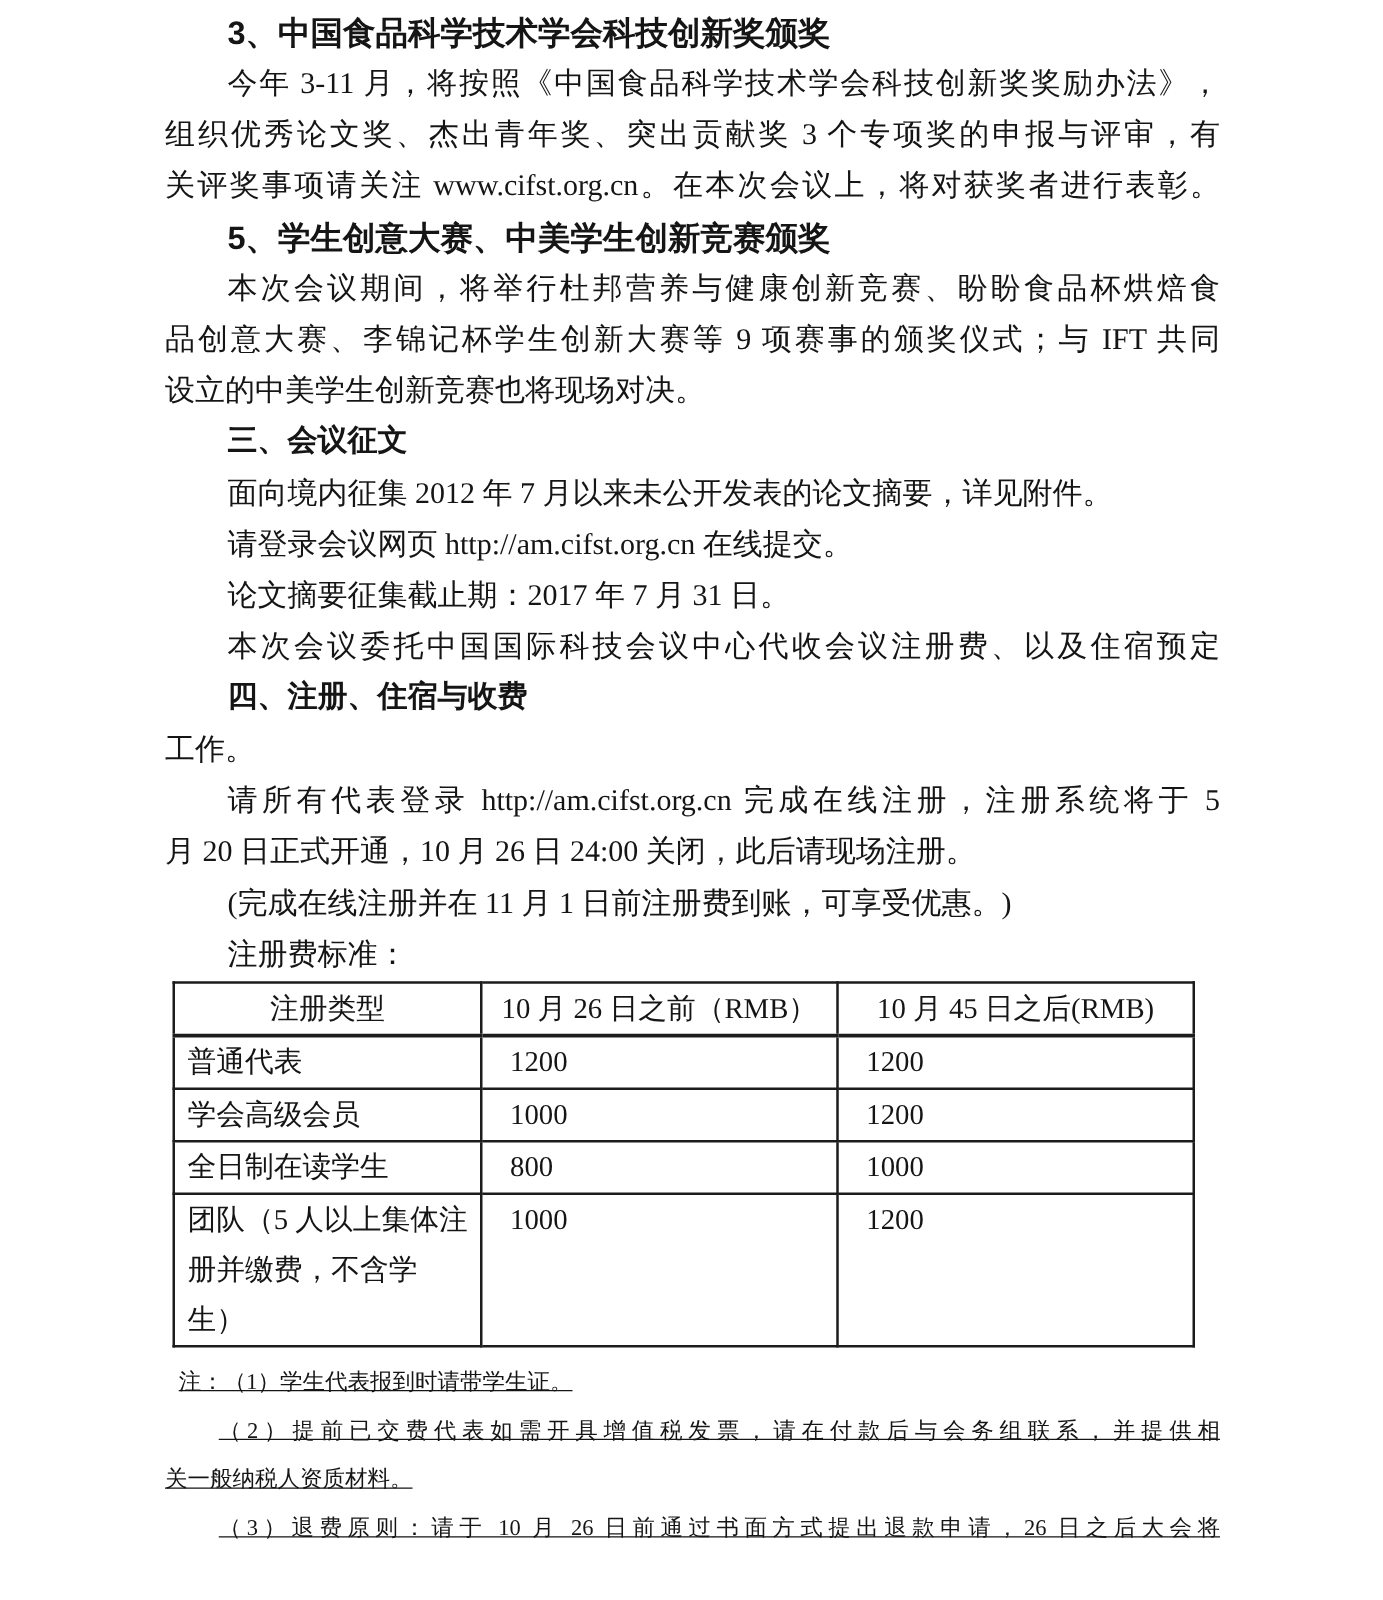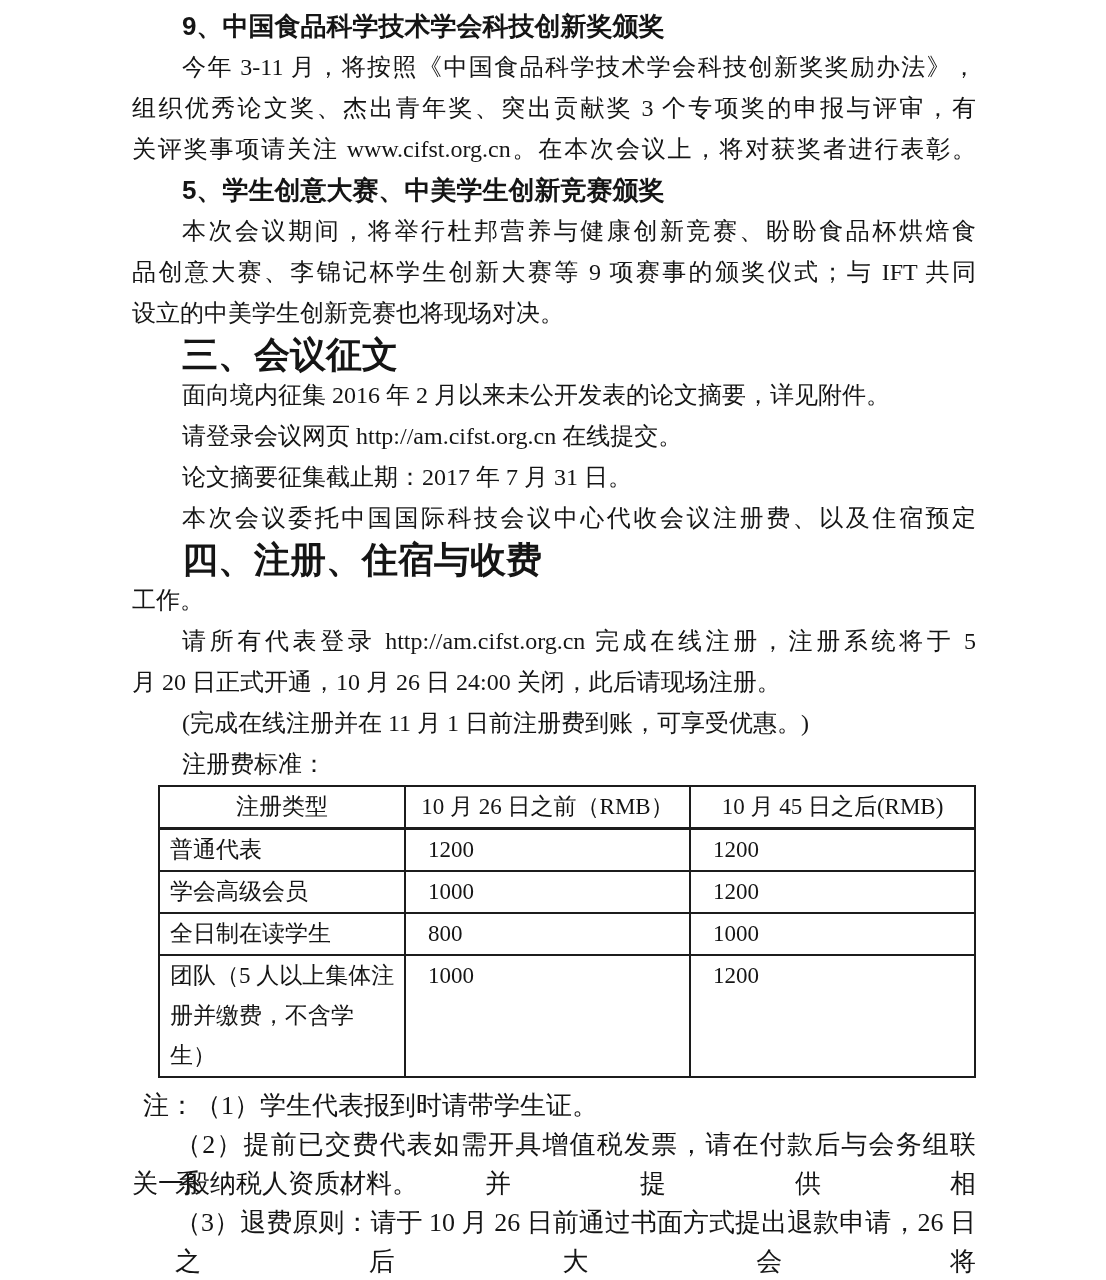--- a/index.html
+++ b/index.html
@@ -22,26 +22,26 @@
     white-space:normal;
     text-align:justify;
     text-align-last:justify;
   }
   .ind{padding-left:50px;}
   .h{
     font-family:"Liberation Sans","DejaVu Sans",sans-serif;
     font-weight:700;font-size:26px;
   }
   .h-big{
-    font-family:Liberation Sans, sans-serif;
-    font-weight:700;font-size:36px;
+    font-family:Liberation Mono, monospace;
+    font-weight:700;font-size:24px;
   }
   table.fee-table{
     border-collapse:collapse;table-layout:fixed;
-    width:816px;margin-left:26px;margin-top:0;
+    width:816px;margin-left:6px;margin-top:0;
   }
   table.fee-table col.c1{width:246px;}
   table.fee-table col.c2{width:285px;}
   table.fee-table col.c3{width:285px;}
   table.fee-table th,
   table.fee-table td{
     border:2px solid #1c1c1c;
     font-size:23px;line-height:40px;
     vertical-align:top;
     font-weight:normal;
@@ -52,44 +52,45 @@
     border-bottom-width:3px;
     height:40px;padding:0 4px;
   }
   table.fee-table td{
     text-align:left;padding:0 6px 0 10px;
     height:40px;
   }
   table.fee-table td.num{padding-left:22px;}
   .notes{margin-top:8px;}
   .note{
-    font-size:26px;line-height:39px;height:39px;
+    font-size:18px;line-height:39px;height:39px;
     white-space:nowrap;
+    text-decoration:underline;
   }
   .note.fill{white-space:normal;}
   .n-label{padding-left:11px;}
   .n-ind{padding-left:43px;}
 </style>
 </head>
 <body>
 
 <div class="page">
 
-  <div class="line h ind">9、中国食品科学技术学会科技创新奖颁奖</div>
+  <div class="line h ind">3、中国食品科学技术学会科技创新奖颁奖</div>
   <div class="line ind fill">今年 3-11 月，将按照《中国食品科学技术学会科技创新奖奖励办法》，</div>
   <div class="line fill">组织优秀论文奖、杰出青年奖、突出贡献奖 3 个专项奖的申报与评审，有</div>
   <div class="line fill">关评奖事项请关注 www.cifst.org.cn。在本次会议上，将对获奖者进行表彰。</div>
 
   <div class="line h ind">5、学生创意大赛、中美学生创新竞赛颁奖</div>
   <div class="line ind fill">本次会议期间，将举行杜邦营养与健康创新竞赛、盼盼食品杯烘焙食</div>
   <div class="line fill">品创意大赛、李锦记杯学生创新大赛等 9 项赛事的颁奖仪式；与 IFT 共同</div>
   <div class="line">设立的中美学生创新竞赛也将现场对决。</div>
 
   <div class="line h-big ind">三、会议征文</div>
-  <div class="line ind">面向境内征集 2016 年 2 月以来未公开发表的论文摘要，详见附件。</div>
+  <div class="line ind">面向境内征集 2012 年 7 月以来未公开发表的论文摘要，详见附件。</div>
   <div class="line ind">请登录会议网页 http://am.cifst.org.cn 在线提交。</div>
   <div class="line ind">论文摘要征集截止期：2017 年 7 月 31 日。</div>
 
   <div class="line ind fill">本次会议委托中国国际科技会议中心代收会议注册费、以及住宿预定</div>
   <div class="line h-big ind">四、注册、住宿与收费</div>
   <div class="line">工作。</div>
 
   <div class="line ind fill">请所有代表登录 http://am.cifst.org.cn 完成在线注册，注册系统将于 5</div>
   <div class="line">月 20 日正式开通，10 月 26 日 24:00 关闭，此后请现场注册。</div>
   <div class="line ind">(完成在线注册并在 11 月 1 日前注册费到账，可享受优惠。)</div>

